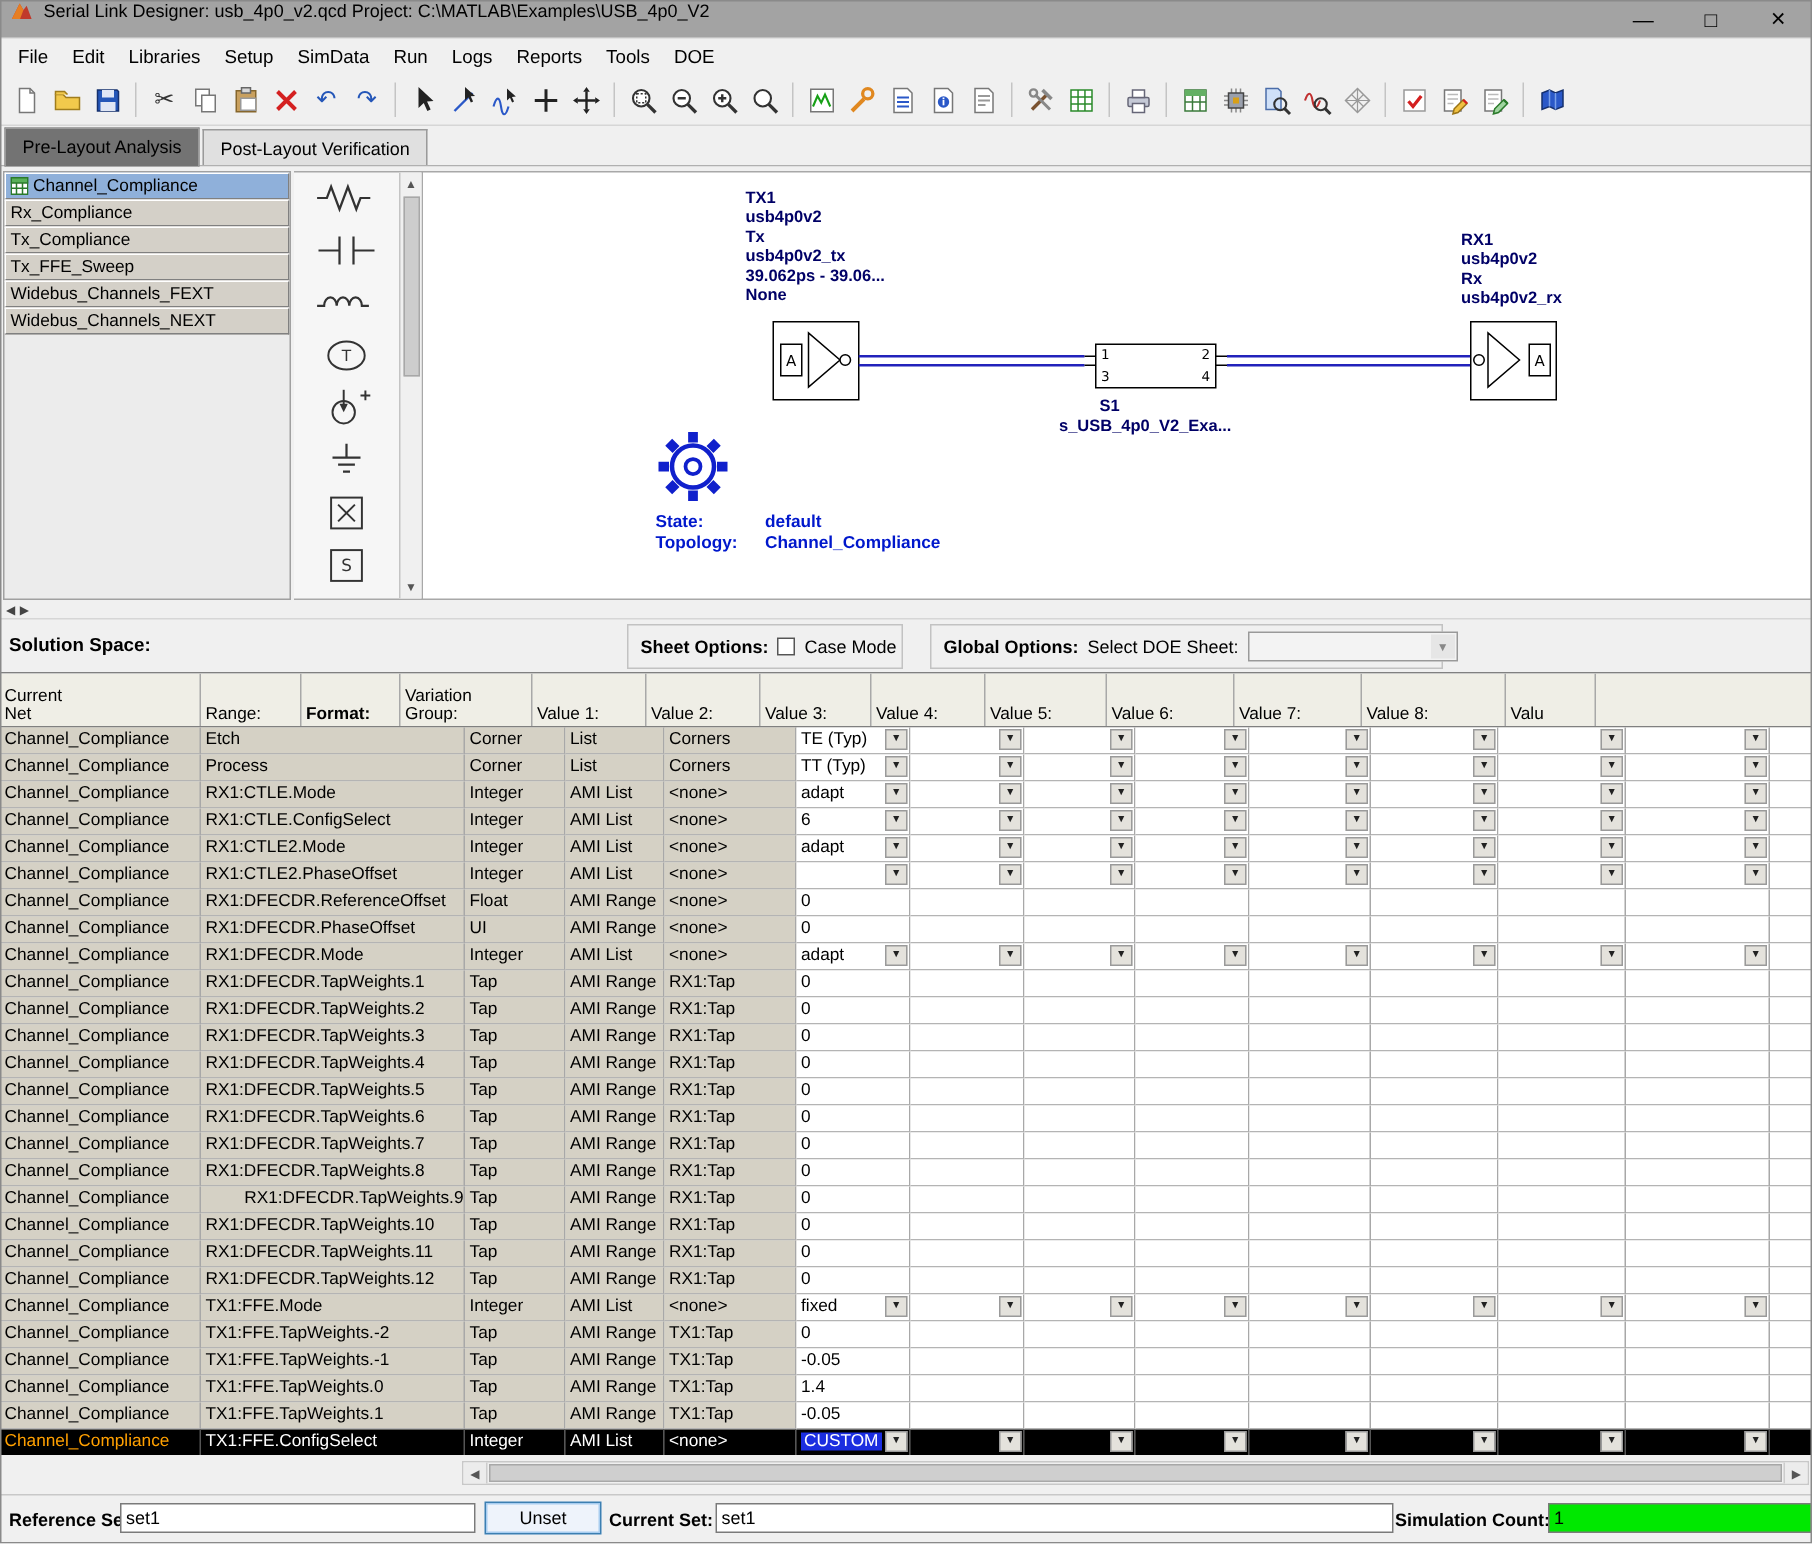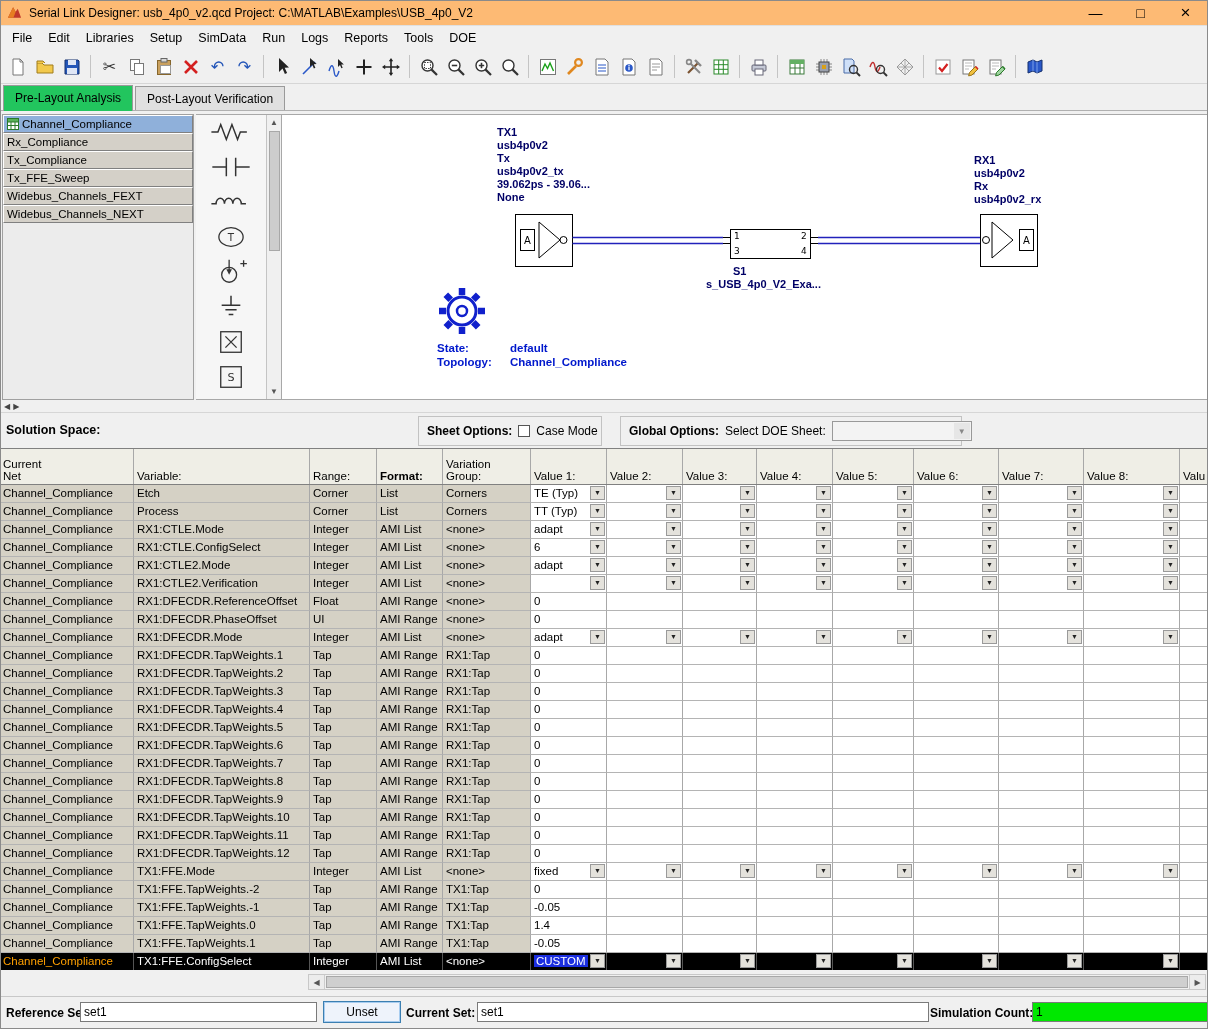--- a/index.html
+++ b/index.html
@@ -1,42 +1,42 @@
 <!DOCTYPE html>
 <html><head>
 <meta charset="utf-8">
 <style>
 *{margin:0;padding:0;box-sizing:border-box}
 html,body{width:1208px;height:1029px;overflow:hidden}
 body{font-family:"Liberation Sans","DejaVu Sans",sans-serif;font-size:12px;color:#000;background:#f0f0f0;position:relative}
 .frame{position:absolute;inset:0;border:1px solid #8a8a8a;pointer-events:none;z-index:99}
 
 
-.titlebar{position:absolute;top:0;left:0;right:0;height:26px;background:#fdba74;border-bottom:1px solid #e0e0e0;display:flex;align-items:center;padding-left:7px}
+.titlebar{position:absolute;top:0;left:0;right:0;height:26px;background:#a3a3a3;border-bottom:1px solid #e0e0e0;display:flex;align-items:flex-start;padding-left:7px}
 .app-icon{width:15px;height:15px}
 .title-text{margin-left:7px;font-size:12px;white-space:nowrap}
 .win-controls{margin-left:auto;display:flex;height:100%}
 .win-btn{width:45px;display:flex;align-items:center;justify-content:center;font-size:14px;cursor:default}
 .win-btn.close{font-size:17px}
 
 
 .menubar{position:absolute;top:26px;left:0;right:0;height:24px;background:#f0f0f0;display:flex;align-items:center;padding-left:4px}
 .menu-item{padding:3px 8px;font-size:12.5px}
 
 
 .toolbar{position:absolute;top:50px;left:0;right:0;height:34px;background:#f0f0f0;display:flex;align-items:center;padding-left:4px;border-bottom:1px solid #d6d6d6}
 .tb{width:27px;height:26px;display:flex;align-items:center;justify-content:center;background:none;border:1px solid transparent;padding:0}
 .tb svg{width:20px;height:20px}
 .tglyph{font-size:16px;line-height:1;color:#333}
 .tsep{width:1px;height:23px;background:#c4c4c4;margin:0 5px;flex:0 0 auto}
 
 
 .tabbar{position:absolute;top:84px;left:0;right:0;height:27px;background:#f0f0f0;display:flex;align-items:flex-end;padding-left:3px;border-bottom:1px solid #b0b0b0}
 .tab{padding:5px 11px 4px;border:1px solid #9a9a9a;border-bottom:none;background:#e0e0e0;margin-right:2px;font-size:12px;position:relative}
-.tab.active{background:#22c55e;top:1px;padding-bottom:6px;z-index:2}
+.tab.active{background:#737373;top:1px;padding-bottom:6px;z-index:2}
 
 
 .upper{position:absolute;top:111px;left:0;right:0;height:291px;background:#f0f0f0}
 .sheet-panel{position:absolute;left:2px;top:3px;bottom:2px;width:192px;background:#ececec;border:1px solid #a0a0a0;overflow:hidden}
 .sheet-item{height:18px;background:#d4d0c8;border:1px solid;border-color:#fff #808080 #808080 #fff;display:flex;align-items:center;gap:3px;padding-left:3px;font-size:11.5px;white-space:nowrap}
 .sheet-item.selected{background:#8fb0da}
 .sheet-ico{width:12px;height:12px;flex:0 0 auto}
 .palette{position:absolute;left:196px;top:3px;bottom:2px;width:86px;background:#f6f6f6;border:1px solid #a8a8a8;border-left:none}
 .ps{display:block;width:62px;height:34px;margin:1px 0 0 4px;background:none;border:none;padding:0}
 .ps svg{width:46px;height:28px}
@@ -502,21 +502,20 @@
     <span class="combo" data-name="doe-sheet-select">
         <span class="ca" data-name="chevron-down-icon">▼</span>
       </span>
   </div>
 </div>
 
 <div class="table-wrap" data-name="solution-space-table">
   <div class="thead" data-name="table-header">
       <div class="hc" data-name="column-header" style="width: 134px;">Current
 Net</div>
-      <div class="hc" data-name="column-header" style="width: 176px;">Variable:</div>
       <div class="hc" data-name="column-header" style="width: 67px;">Range:</div>
       <div class="hc" data-name="column-header" style="width: 66px; font-weight: bold;">Format:</div>
       <div class="hc" data-name="column-header" style="width: 88px;">Variation
 Group:</div>
       <div class="hc" data-name="column-header" style="width: 76px;">Value 1:</div>
       <div class="hc" data-name="column-header" style="width: 76px;">Value 2:</div>
       <div class="hc" data-name="column-header" style="width: 74px;">Value 3:</div>
       <div class="hc" data-name="column-header" style="width: 76px;">Value 4:</div>
       <div class="hc" data-name="column-header" style="width: 81px;">Value 5:</div>
       <div class="hc" data-name="column-header" style="width: 85px;">Value 6:</div>
@@ -670,21 +669,21 @@
         <div class="tc vc" data-name="value-cell-7" style="width: 85px;">
           <span class="dd" data-name="dropdown-button">▼</span>
         </div>
         <div class="tc vc" data-name="value-cell-8" style="width: 96px;">
           <span class="dd" data-name="dropdown-button">▼</span>
         </div>
         <div class="tc vc" data-name="value-cell-9" style="width: 60px;"></div>
       </div>
       <div class="trow" data-name="table-row">
         <div class="tc lc" data-name="net-cell" style="width: 134px;">Channel_Compliance</div>
-        <div class="tc lc" data-name="variable-cell" style="width: 176px;">RX1:CTLE2.Verification</div>
+        <div class="tc lc" data-name="variable-cell" style="width: 176px;">RX1:CTLE2.PhaseOffset</div>
         <div class="tc lc" data-name="type-cell" style="width: 67px;">Integer</div>
         <div class="tc lc" data-name="format-cell" style="width: 66px;">AMI List</div>
         <div class="tc lc" data-name="group-cell" style="width: 88px;">&lt;none&gt;</div>
         <div class="tc vc" data-name="value-cell-1" style="width: 76px;">
           <span class="dd" data-name="dropdown-button">▼</span>
         </div>
         <div class="tc vc" data-name="value-cell-2" style="width: 76px;">
           <span class="dd" data-name="dropdown-button">▼</span>
         </div>
         <div class="tc vc" data-name="value-cell-3" style="width: 74px;">
@@ -892,21 +891,21 @@
         <div class="tc vc" data-name="value-cell-3" style="width: 74px;"></div>
         <div class="tc vc" data-name="value-cell-4" style="width: 76px;"></div>
         <div class="tc vc" data-name="value-cell-5" style="width: 81px;"></div>
         <div class="tc vc" data-name="value-cell-6" style="width: 85px;"></div>
         <div class="tc vc" data-name="value-cell-7" style="width: 85px;"></div>
         <div class="tc vc" data-name="value-cell-8" style="width: 96px;"></div>
         <div class="tc vc" data-name="value-cell-9" style="width: 60px;"></div>
       </div>
       <div class="trow" data-name="table-row">
         <div class="tc lc" data-name="net-cell" style="width: 134px;">Channel_Compliance</div>
-        <div class="tc lc" data-name="variable-cell" style="width: 176px;">RX1:DFECDR.TapWeights.9</div>
+        <div class="tc lc" data-name="variable-cell" style="width: 176px; text-align: right;">RX1:DFECDR.TapWeights.9</div>
         <div class="tc lc" data-name="type-cell" style="width: 67px;">Tap</div>
         <div class="tc lc" data-name="format-cell" style="width: 66px;">AMI Range</div>
         <div class="tc lc" data-name="group-cell" style="width: 88px;">RX1:Tap</div>
         <div class="tc vc" data-name="value-cell-1" style="width: 76px;"><span class="vtext" data-name="value-text">0</span></div>
         <div class="tc vc" data-name="value-cell-2" style="width: 76px;"></div>
         <div class="tc vc" data-name="value-cell-3" style="width: 74px;"></div>
         <div class="tc vc" data-name="value-cell-4" style="width: 76px;"></div>
         <div class="tc vc" data-name="value-cell-5" style="width: 81px;"></div>
         <div class="tc vc" data-name="value-cell-6" style="width: 85px;"></div>
         <div class="tc vc" data-name="value-cell-7" style="width: 85px;"></div>

